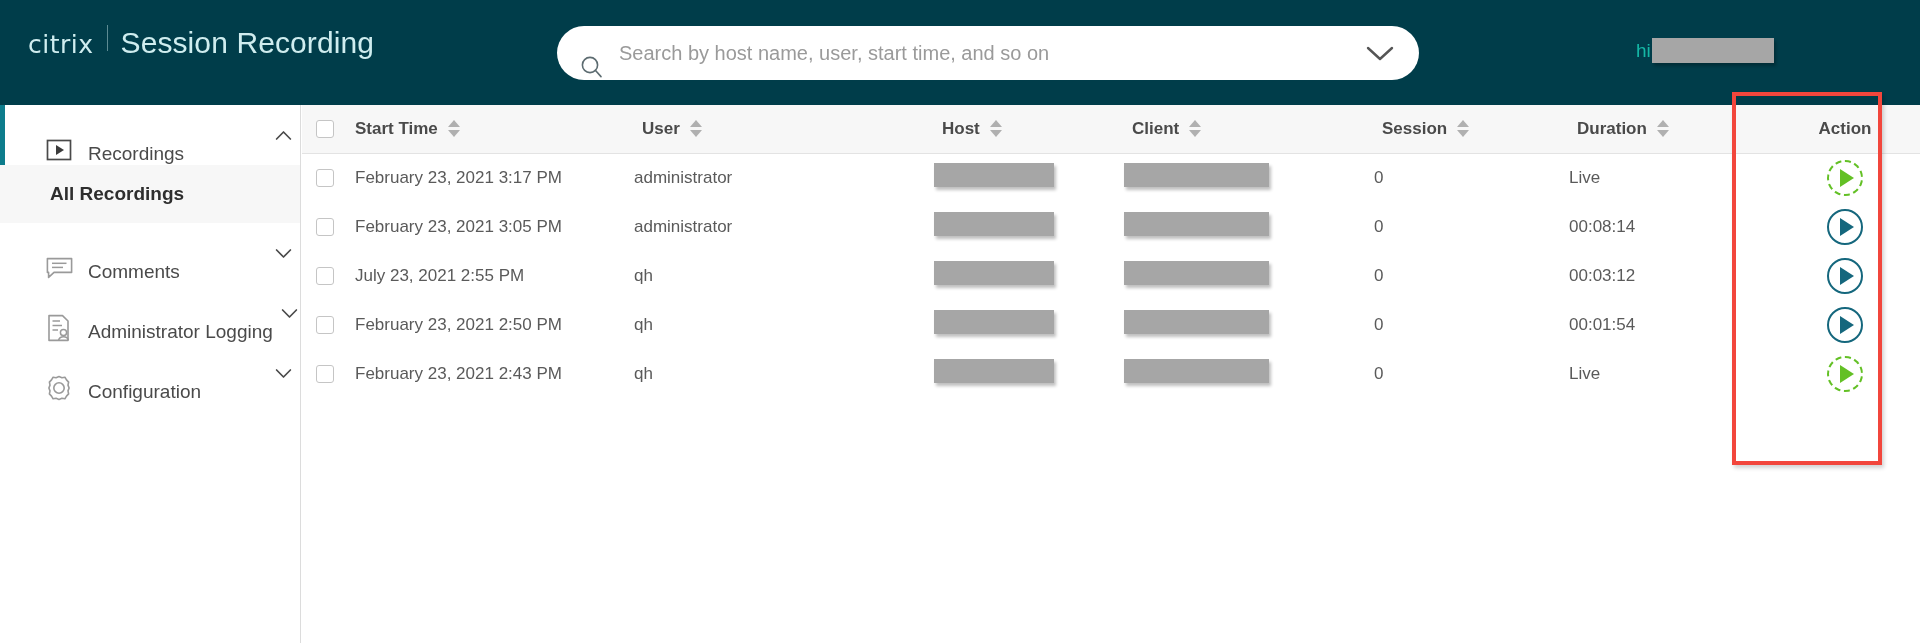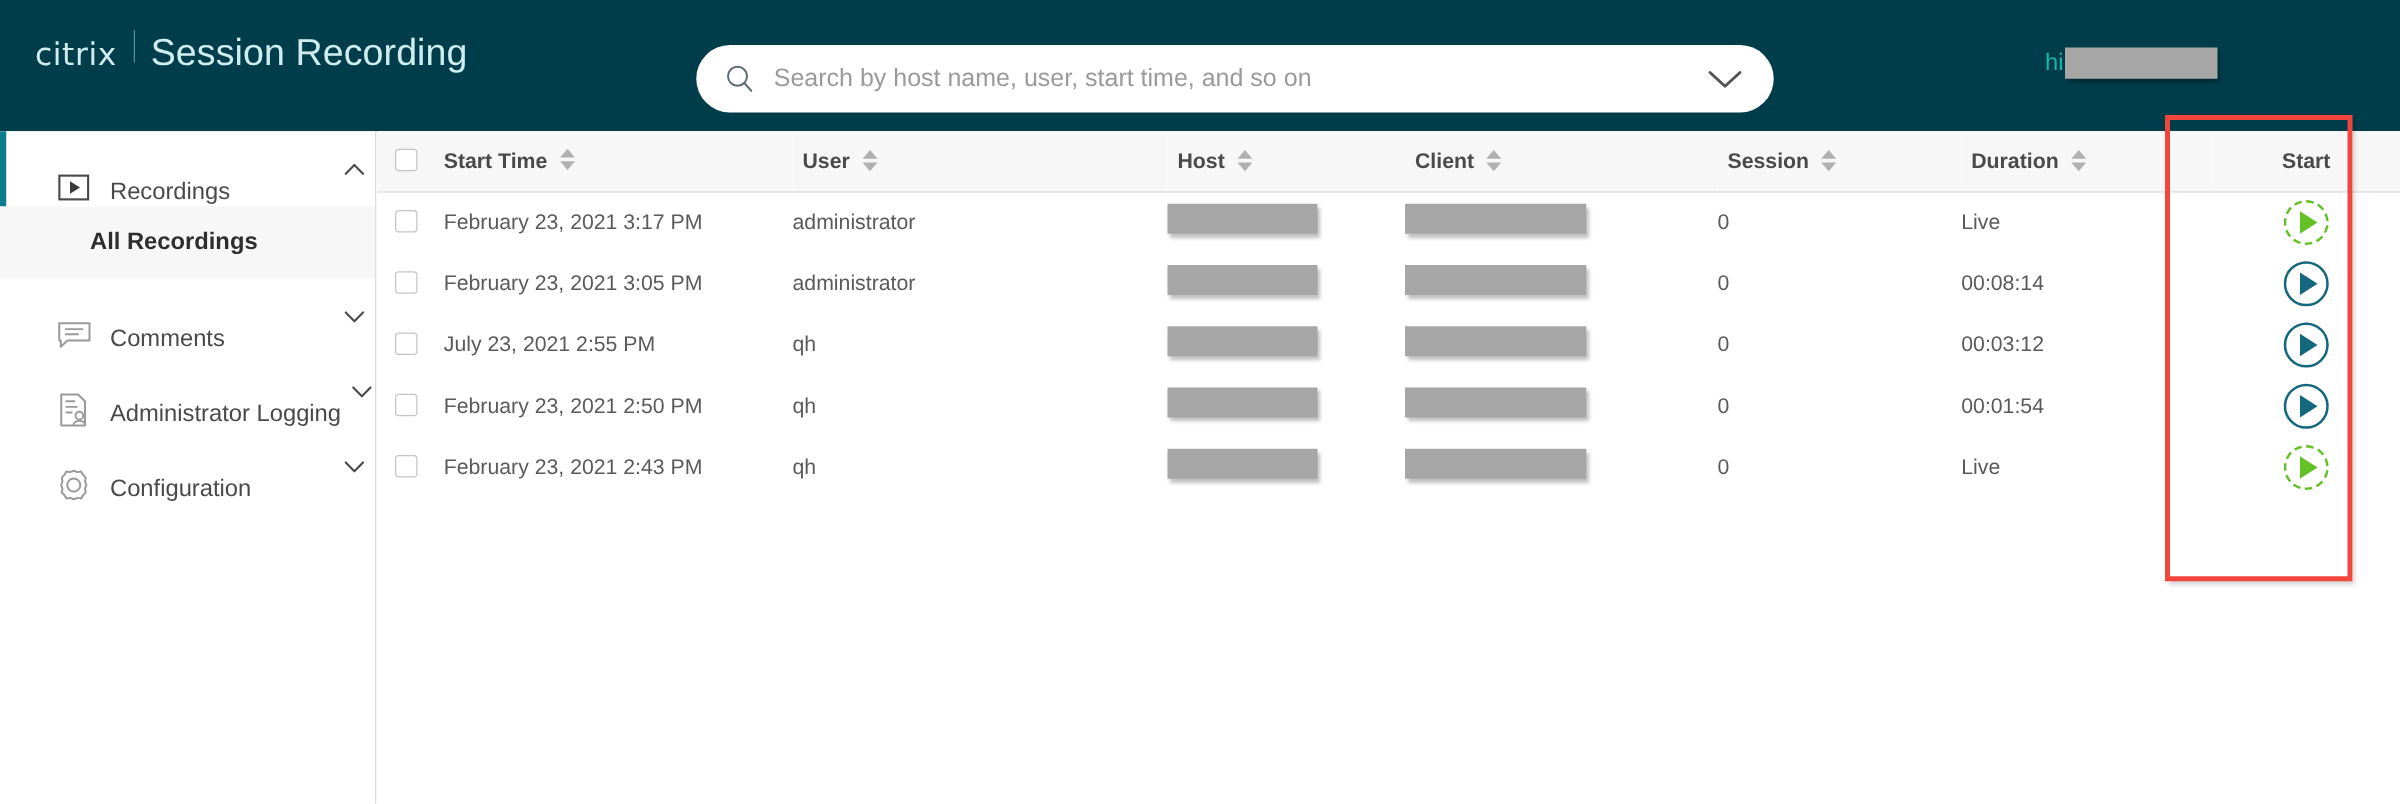--- a/index.html
+++ b/index.html
@@ -39,25 +39,25 @@
   }
   .brand-app {
     font-size: 30px;
     font-weight: 400;
     color: #CFEDEF;
     letter-spacing: 0.1px;
   }
 
   
   .search-wrap {
-    position: absolute; left: 557px; top: 36px;
+    position: absolute; left: 557px; top: 26px;
     width: 862px; height: 54px;
     background: #ffffff;
     border-radius: 27px;
-    display: flex; align-items: center;
+    display: flex; align-items: flex-end;
   }
   .search-icon {
     margin-left: 22px; margin-right: 14px;
     width: 26px; height: 26px;
     display: flex; align-items: center; justify-content: center;
     flex: 0 0 auto;
   }
   .search-input {
     flex: 1 1 auto;
     border: none; outline: none;
@@ -127,21 +127,21 @@
   }
   .nav-caret {
     width: 34px; height: 100%;
     display: flex; align-items: center; justify-content: center;
     flex: 0 0 auto;
   }
   .sub-item {
     height: 58px;
     background: #f7f7f7;
     display: flex; align-items: center;
-    padding-left: 72px;
+    padding-left: 50px;
     cursor: pointer;
   }
   .sub-label {
     font-size: 19px;
     font-weight: 700;
     color: #2e2e2e;
     white-space: nowrap;
   }
 
   
@@ -200,21 +200,21 @@
     width: 18px; height: 18px;
     border: 1px solid #c5c5c5;
     border-radius: 3px;
     background: #fff;
     display: inline-block;
     cursor: pointer;
     vertical-align: middle;
     flex: 0 0 auto;
   }
   .cb-wrap {
-    display: flex; align-items: flex-start;
+    display: flex; align-items: center;
     padding-left: 14px;
   }
   .cb-wrap .txt { margin-left: 21px; }
 
   .redact-host   { width: 120px; height: 24px; }
   .redact-client { width: 145px; height: 24px; }
 
   .dur-link {
     color: #1b6d85;
     cursor: pointer;
@@ -426,21 +426,21 @@
           <div class="th-inner cell-pad">
             <span>Duration</span>
             <span class="sort-arrows">
                 <i class="up"></i>
                 <i class="down"></i>
               </span>
           </div>
         </th>
         <th>
           <div class="th-inner center">
-            <span>Start</span>
+            <span>Action</span>
           </div>
         </th>
       </tr>
     </thead>
     <tbody>
 
       <tr>
         <td>
           <div class="cb-wrap">
             <span class="row-checkbox"></span>

